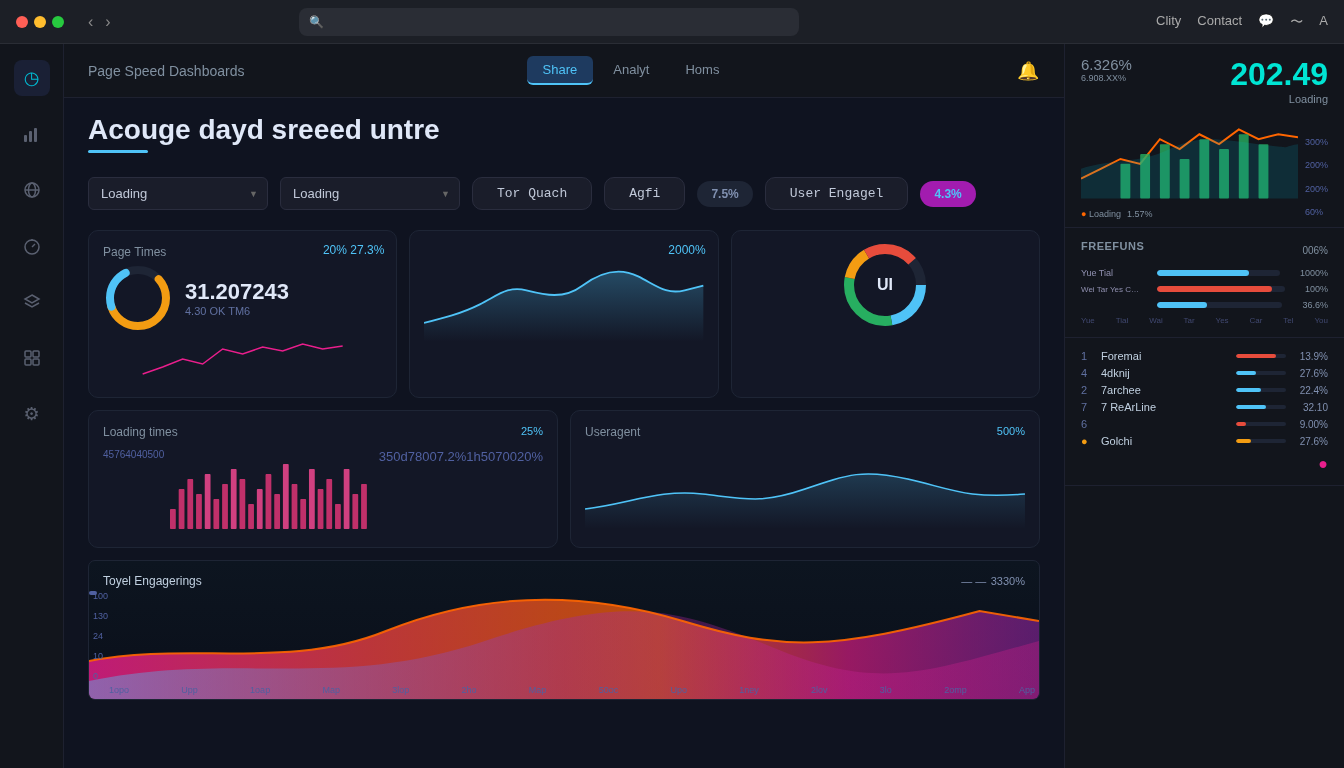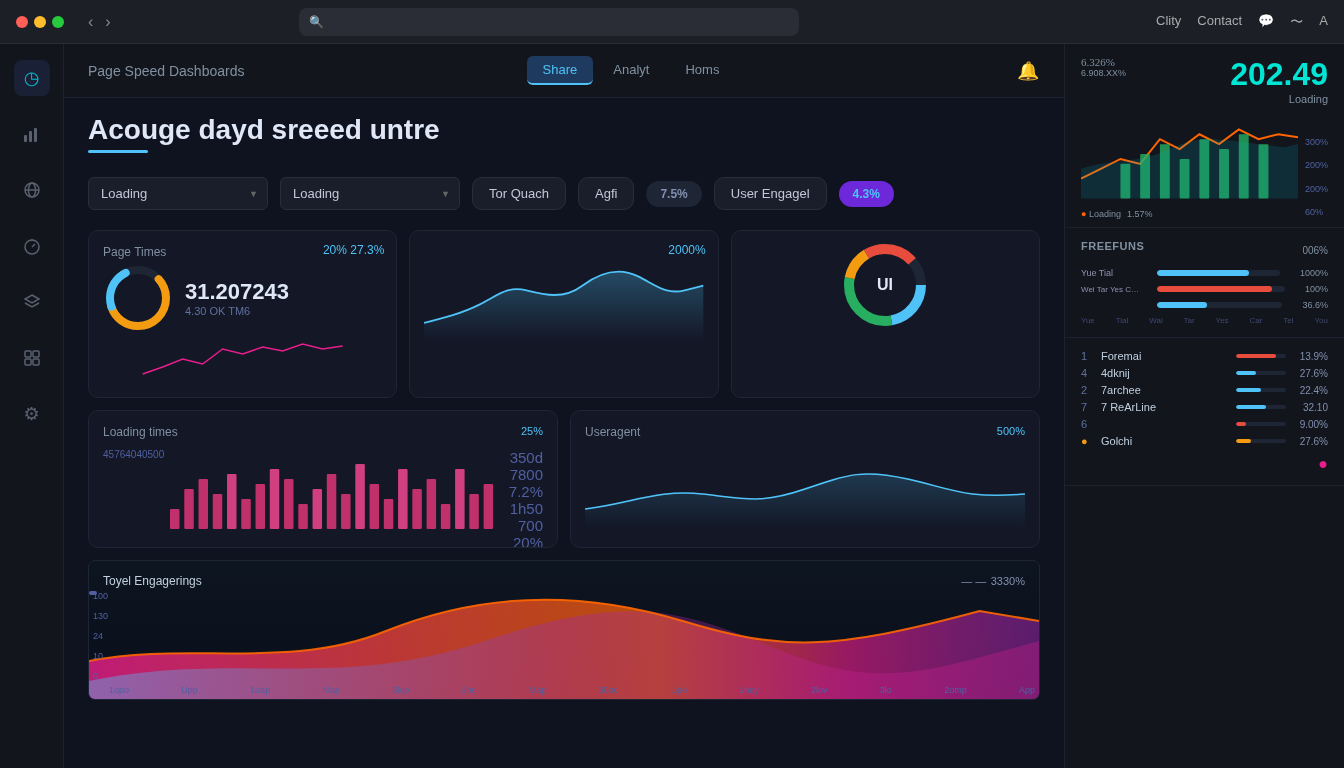--- a/index.html
+++ b/index.html
@@ -172,35 +172,36 @@
       content: '▼';
       position: absolute;
       right: 10px;
       top: 50%;
       transform: translateY(-50%);
       font-size: 9px;
       color: #666;
       pointer-events: none;
     }
     .filter-badge {
-      padding: 8px 16px;
+      padding: 8px 24px;
       background: #1a1d2a;
       border: 1px solid #2a2d3e;
       border-radius: 10px;
       font-size: 13px;
       color: #c0c8d8;
+      font-family: Liberation Mono, monospace;
     }
     .filter-pill {
       padding: 6px 14px;
       border-radius: 20px;
       font-size: 12px;
       font-weight: 600;
     }
     .pill-neutral { background: #1e2535; color: #8090b0; }
-    .pill-active { background: #6d28d9; color: #4fc3f7; }
+    .pill-active { background: #a21caf; color: #4fc3f7; }
 
     
     .stats-grid {
       display: grid;
       grid-template-columns: 1fr 1fr 1fr;
       gap: 12px;
     }
 
     
     .card {
@@ -520,21 +521,21 @@
                 <rect x="180" y="50" width="8" height="30" fill="#c0306a" rx="1"></rect>
                 <rect x="192" y="20" width="8" height="60" fill="#d04080" rx="1"></rect>
                 <rect x="204" y="40" width="8" height="40" fill="#c0306a" rx="1"></rect>
                 <rect x="216" y="30" width="8" height="50" fill="#c0306a" rx="1"></rect>
                 <rect x="228" y="55" width="8" height="25" fill="#c0306a" rx="1"></rect>
                 <rect x="240" y="20" width="8" height="60" fill="#d04080" rx="1"></rect>
                 <rect x="252" y="45" width="8" height="35" fill="#c0306a" rx="1"></rect>
                 <rect x="264" y="35" width="8" height="45" fill="#c0306a" rx="1"></rect>
               </svg>
             </div>
-            <div style="display:flex; flex-direction:column; font-size:15px; color:#5060a0; text-align:right;">
+            <div style="display:flex; flex-direction:row; font-size:13px; color:#5060a0; text-align:right;">
               <span>350d</span>
                 <span>7800</span>
                 <span>7.2%</span>
                 <span>1h50</span>
                 <span>700</span>
                 <span>20%</span>
             </div>
           </div>
         </div>
 
@@ -617,21 +618,21 @@
       </div>
 
     </div>
   </div>
 
   <div class="right-panel">
 
     <div class="right-panel-section" style="padding-bottom:8px;">
       <div style="display:flex; justify-content:space-between; align-items:flex-start; margin-bottom:4px;">
         <div>
-          <div style="font-size:11px; color:#8090a0;font-family:Liberation Serif, serif;">
+          <div style="font-size:15px; color:#8090a0;">
             <span>6.326%</span>
           </div>
           <div style="font-size:9px; color:#8090a0;">
             <span>6.908.XX%</span>
           </div>
         </div>
         <div style="text-align:right;">
           <div class="right-panel-value">202.49</div>
           <div class="right-panel-sub">Loading</div>
         </div>

